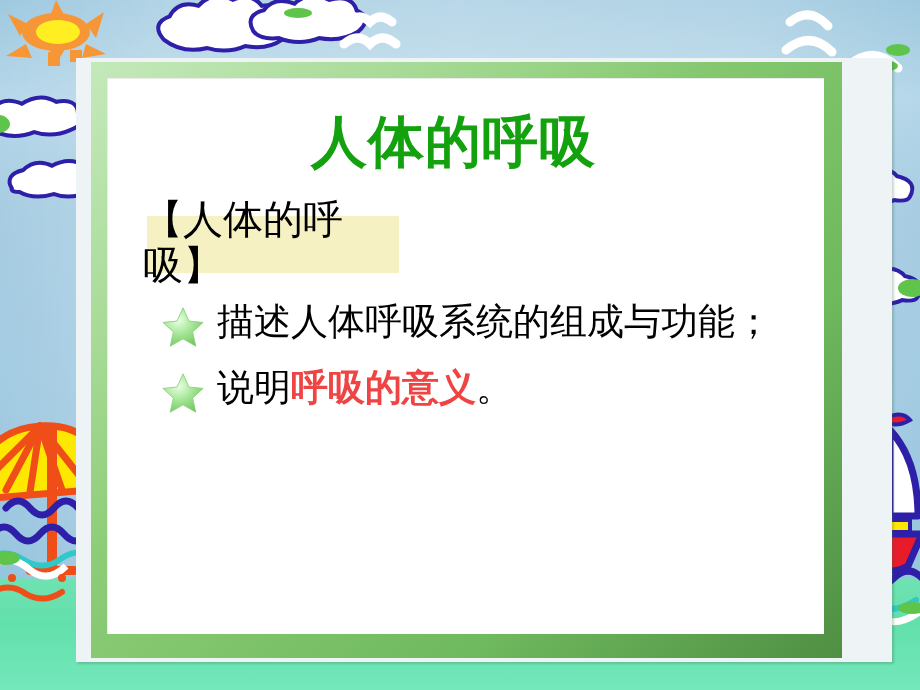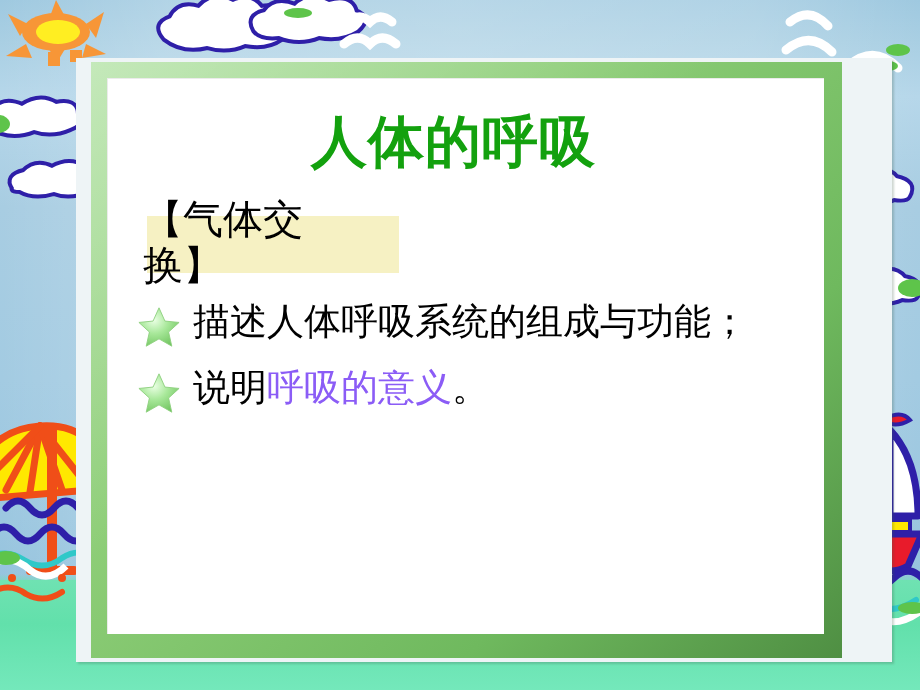--- a/index.html
+++ b/index.html
@@ -158,21 +158,21 @@
     line-height: 46px;
     color: #000000;
     font-weight: normal;
     word-break: break-all;
     text-indent: 0;
   }
 
   
   .bullets {
     position: absolute;
-    left: 30px;
+    left: 54px;
     top: 222px;
     right: 18px;
   }
   .bullet {
     position: relative;
     display: flex;
     align-items: flex-start;
     margin-bottom: 18px;
   }
   .star {
@@ -188,23 +188,23 @@
     line-height: 44px;
     color: #000000;
     letter-spacing: 0px;
   }
   .kw-blue {
     color: #0000ee;
     font-family: "DejaVu Sans", "Liberation Sans", sans-serif;
     font-weight: bold;
   }
   .kw-pink {
-    color: #8b5cf6;
+    color: #ef4444;
     font-family: "DejaVu Sans", "Liberation Sans", sans-serif;
-    font-weight: normal;
+    font-weight: bold;
   }
 </style>
 </head>
 <body>
 
 <div id="slide">
 
   <div class="sky"></div>
   <div class="ground-top-shade"></div>
   <div class="ground"></div>
@@ -337,21 +337,21 @@
   <div class="watermark">www.zixin.com.cn</div>
 
   <div class="card-shadow"></div>
   <div class="card-frame">
     <div class="card-inner">
 
       <div class="slide-title">人体的呼吸</div>
 
       <div class="goal-heading">
         <div class="goal-hl"></div>
-        <span class="goal-text">【气体交换】</span>
+        <span class="goal-text">【人体的呼吸】</span>
       </div>
 
       <div class="bullets">
 
         <div class="bullet">
           <svg class="star" viewBox="0 0 48 46">
             <defs>
               <radialGradient id="sg1" cx="38%" cy="32%" r="78%">
                 <stop offset="0%" stop-color="#eaffe4"></stop>
                 <stop offset="45%" stop-color="#a8e89a"></stop>

